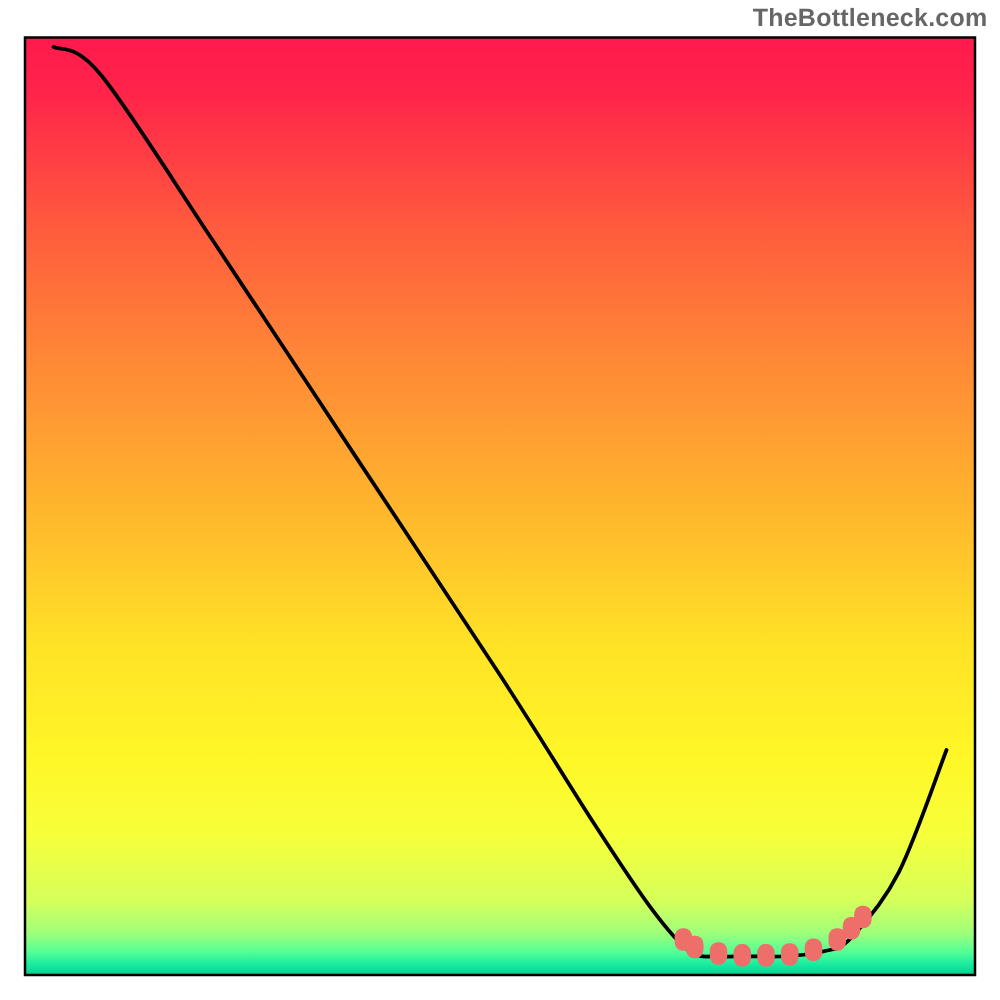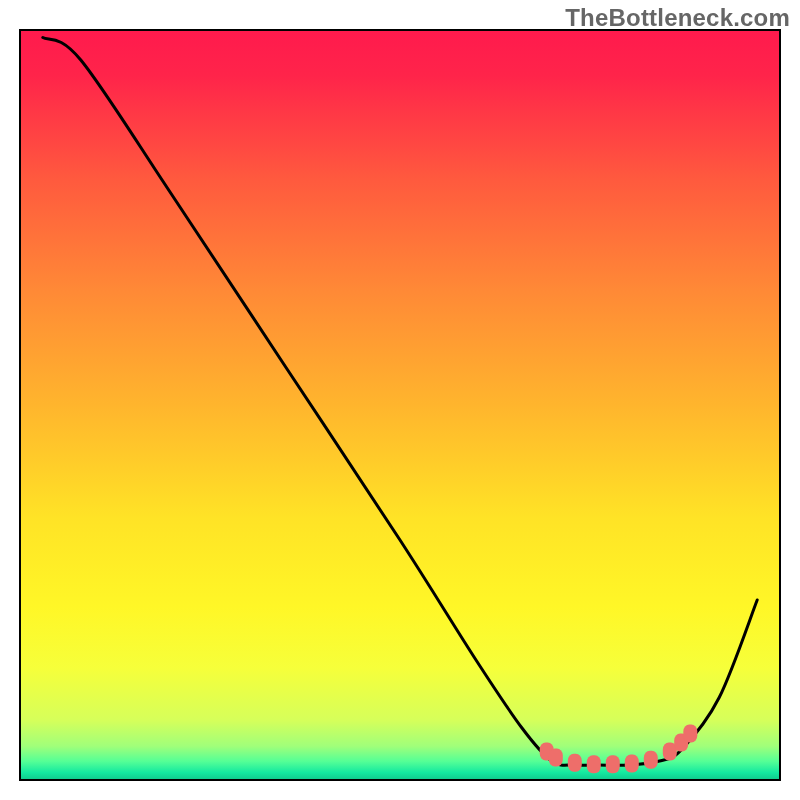--- a/index.html
+++ b/index.html
@@ -13,21 +13,21 @@
   }
   .wrap {
     position: relative;
     width: 800px;
     height: 800px;
   }
   .attribution {
     position: absolute;
     top: 4px;
     right: 10px;
-    font-size: 24px;
+    font-size: 20px;
     font-weight: 600;
     color: #666666;
     letter-spacing: 0.2px;
   }
   svg.chart {
     position: absolute;
     left: 0;
     top: 0;
     width: 800px;
     height: 800px;

